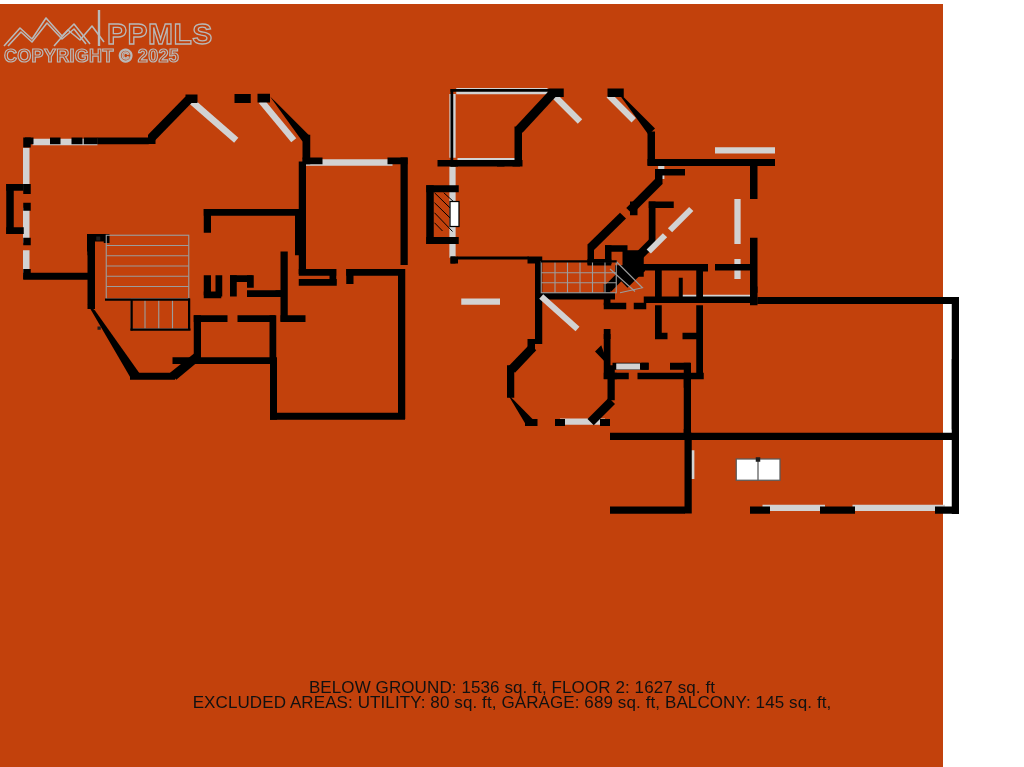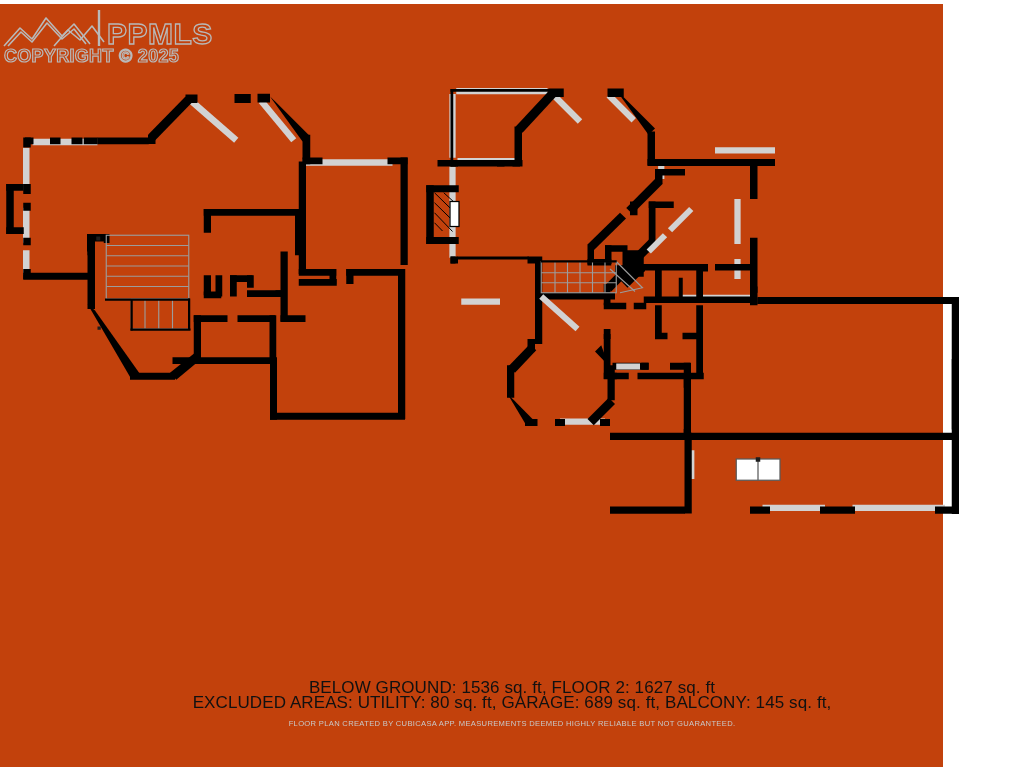--- a/index.html
+++ b/index.html
@@ -478,16 +478,15 @@
         <text class="floor-caption" x="340.0" y="1010.0" transform="scale(2.5)">FLOOR 1</text>
         <text class="floor-caption" x="1317.5" y="1007.5" transform="scale(2.5)">FLOOR 2</text>
       </g>
 
     </svg>
   </div>
 
   <div id="footer">
     <div class="footer-line">BELOW GROUND: 1536 sq. ft, FLOOR 2: 1627 sq. ft</div>
     <div class="footer-line">EXCLUDED AREAS: UTILITY: 80 sq. ft, GARAGE: 689 sq. ft, BALCONY: 145 sq. ft,</div>
-    <div class="footer-credit">FLOOR PLAN CREATED BY CUBICASA APP. MEASUREMENTS DEEMED HIGHLY RELIABLE BUT NOT GUARANTEED.</div>
   </div>
 
 </div>
 
 </body></html>

